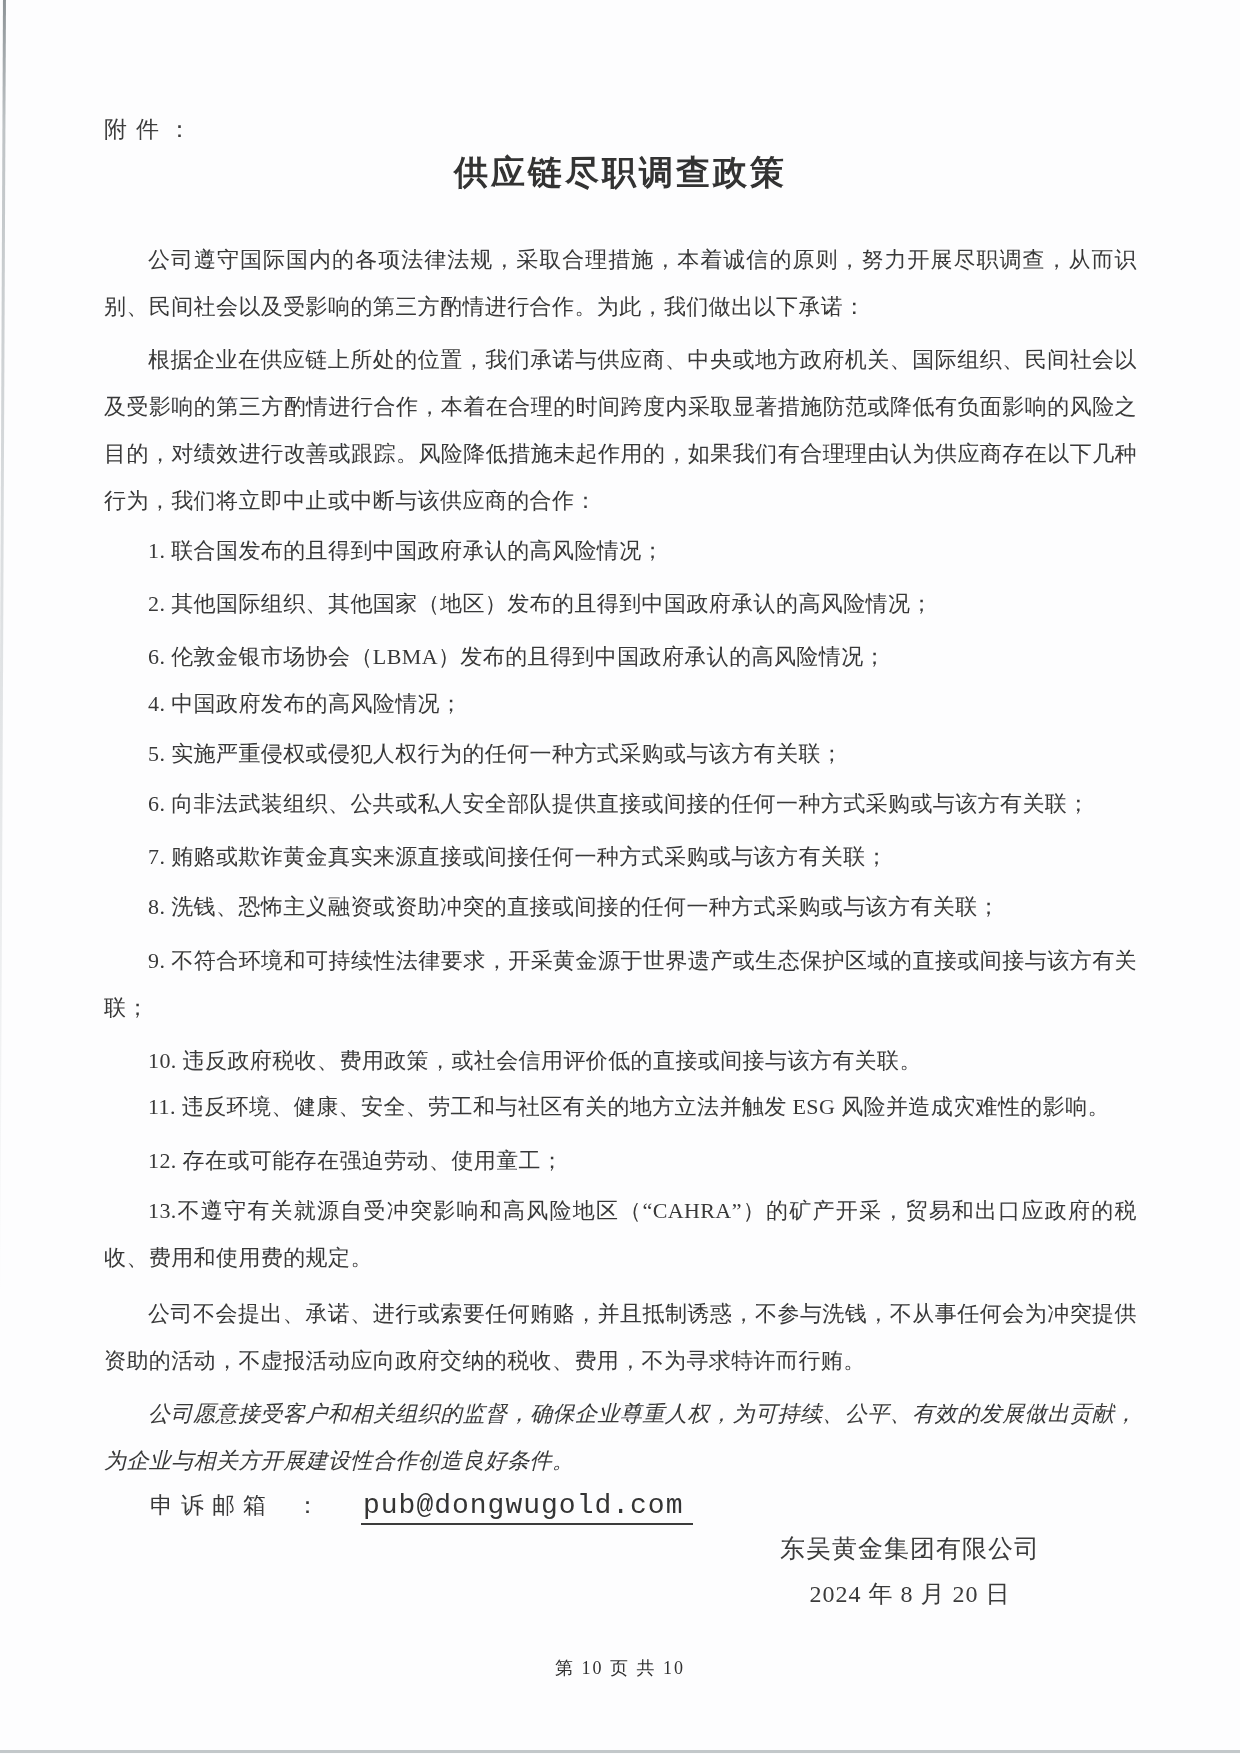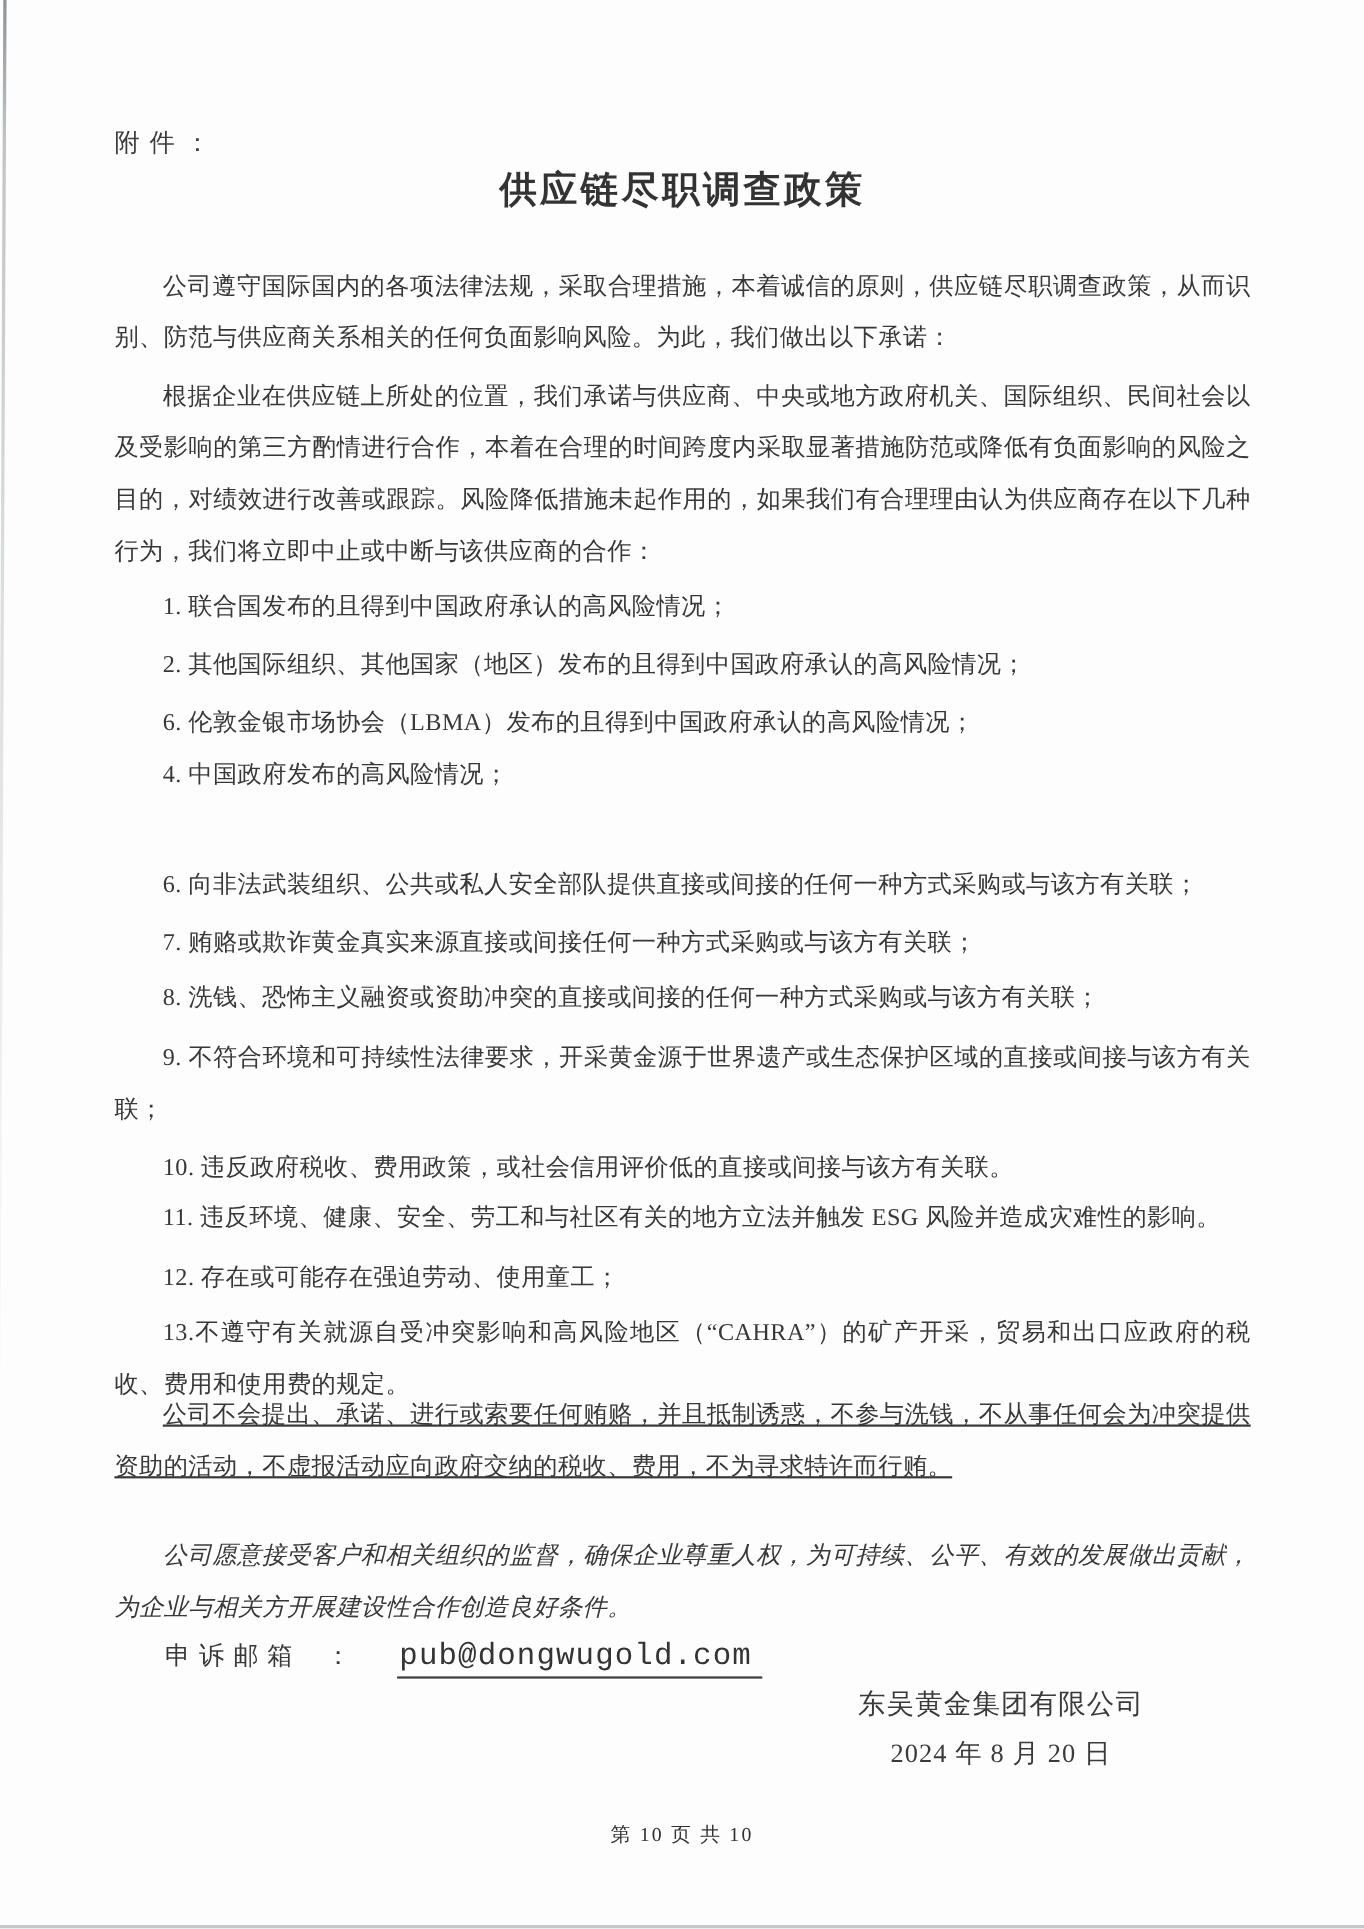--- a/index.html
+++ b/index.html
@@ -68,50 +68,51 @@
 
 <div class="page">
 
   <div class="edge-left"></div>
   <div class="edge-bottom"></div>
 
   <div class="block attachment" style="top:114px;">附件：</div>
 
   <div class="block doc-title" style="top:150px;text-align:center;">供应链尽职调查政策</div>
 
-  <div class="block para" style="top:236px;">公司遵守国际国内的各项法律法规，采取合理措施，本着诚信的原则，供应链尽职调查政策，从而识别、防范与供应商关系相关的任何负面影响风险。为此，我们做出以下承诺：</div>
+  <div class="block para" style="top:236px;">公司遵守国际国内的各项法律法规，采取合理措施，本着诚信的原则，努力开展尽职调查，从而识别、民间社会以及受影响的第三方酌情进行合作。为此，我们做出以下承诺：</div>
 
   <div class="block para" style="top:336px;">根据企业在供应链上所处的位置，我们承诺与供应商、中央或地方政府机关、国际组织、民间社会以及受影响的第三方酌情进行合作，本着在合理的时间跨度内采取显著措施防范或降低有负面影响的风险之目的，对绩效进行改善或跟踪。风险降低措施未起作用的，如果我们有合理理由认为供应商存在以下几种行为，我们将立即中止或中断与该供应商的合作：</div>
 
   <div class="block para item" style="top:527px;">1. 联合国发布的且得到中国政府承认的高风险情况；</div>
 
   <div class="block para item" style="top:580px;">2. 其他国际组织、其他国家（地区）发布的且得到中国政府承认的高风险情况；</div>
 
   <div class="block para item" style="top:633px;">6. 伦敦金银市场协会（LBMA）发布的且得到中国政府承认的高风险情况；</div>
 
   <div class="block para item" style="top:680px;">4. 中国政府发布的高风险情况；</div>
 
+  <div class="block para item" style="top:730px;">5. 实施严重侵权或侵犯人权行为的任何一种方式采购或与该方有关联；</div>
 
   <div class="block para item" style="top:780px;">6. 向非法武装组织、公共或私人安全部队提供直接或间接的任何一种方式采购或与该方有关联；</div>
 
   <div class="block para item" style="top:833px;">7. 贿赂或欺诈黄金真实来源直接或间接任何一种方式采购或与该方有关联；</div>
 
   <div class="block para item" style="top:883px;">8. 洗钱、恐怖主义融资或资助冲突的直接或间接的任何一种方式采购或与该方有关联；</div>
 
   <div class="block para item" style="top:937px;">9. 不符合环境和可持续性法律要求，开采黄金源于世界遗产或生态保护区域的直接或间接与该方有关联；</div>
 
   <div class="block para item" style="top:1037px;">10. 违反政府税收、费用政策，或社会信用评价低的直接或间接与该方有关联。</div>
 
   <div class="block para item" style="top:1083px;">11. 违反环境、健康、安全、劳工和与社区有关的地方立法并触发 ESG 风险并造成灾难性的影响。</div>
 
   <div class="block para item" style="top:1137px;">12. 存在或可能存在强迫劳动、使用童工；</div>
 
   <div class="block para item" style="top:1187px;">13.不遵守有关就源自受冲突影响和高风险地区（“CAHRA”）的矿产开采，贸易和出口应政府的税收、费用和使用费的规定。</div>
 
-  <div class="block para" style="top:1262px;text-decoration:underline;">公司不会提出、承诺、进行或索要任何贿赂，并且抵制诱惑，不参与洗钱，不从事任何会为冲突提供资助的活动，不虚报活动应向政府交纳的税收、费用，不为寻求特许而行贿。</div>
+  <div class="block para" style="top:1290px;">公司不会提出、承诺、进行或索要任何贿赂，并且抵制诱惑，不参与洗钱，不从事任何会为冲突提供资助的活动，不虚报活动应向政府交纳的税收、费用，不为寻求特许而行贿。</div>
 
   <div class="block para" style="top:1390px;font-style:italic;">公司愿意接受客户和相关组织的监督，确保企业尊重人权，为可持续、公平、有效的发展做出贡献，为企业与相关方开展建设性合作创造良好条件。</div>
 
   <div class="block email-row" style="top:1490px;">
     <span class="email-label">申诉邮箱</span><span class="email-colon">：</span><a class="email-link" href="#">pub@dongwugold.com</a>
   </div>
 
   <div class="sig" style="top:1532px;">东吴黄金集团有限公司</div>
 
   <div class="sig" style="top:1578px; font-size:24px;">2024 年 8 月 20 日</div>

